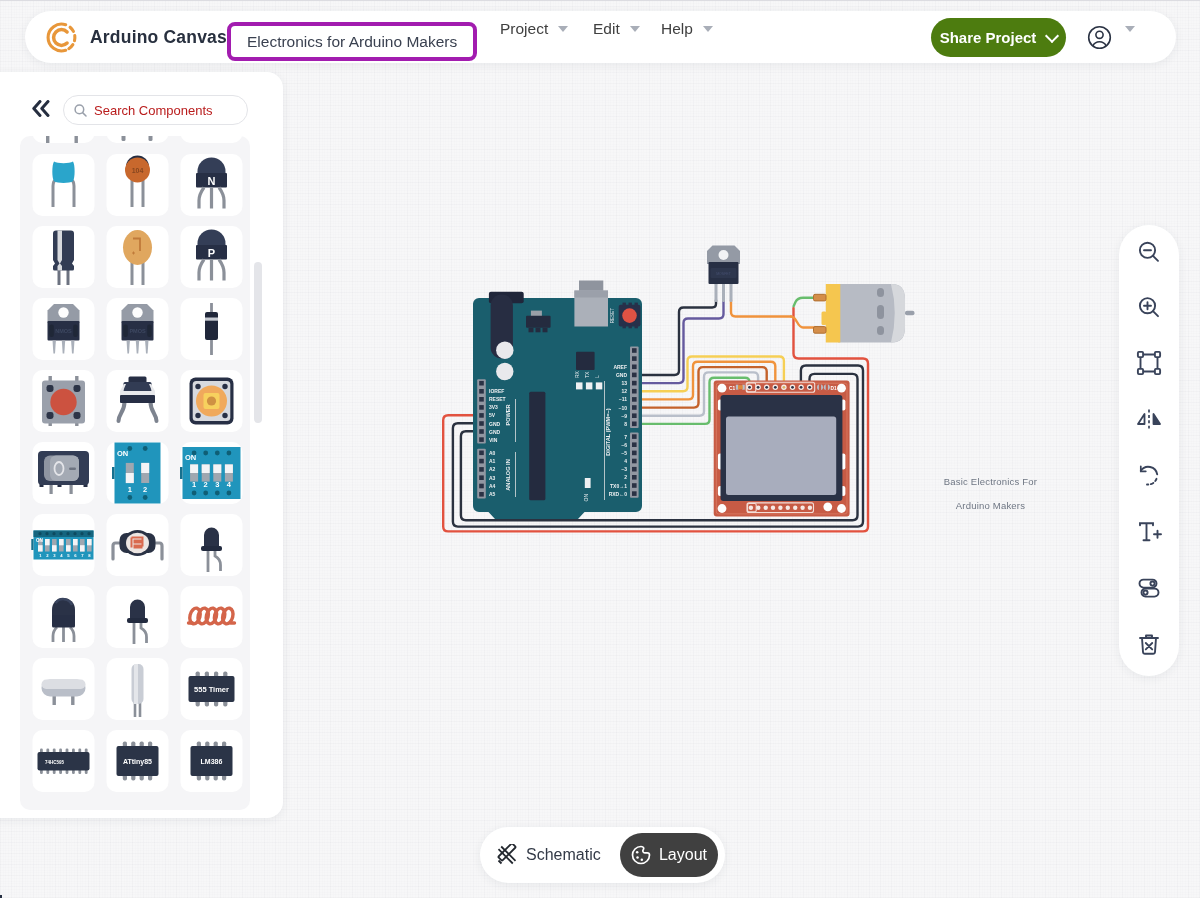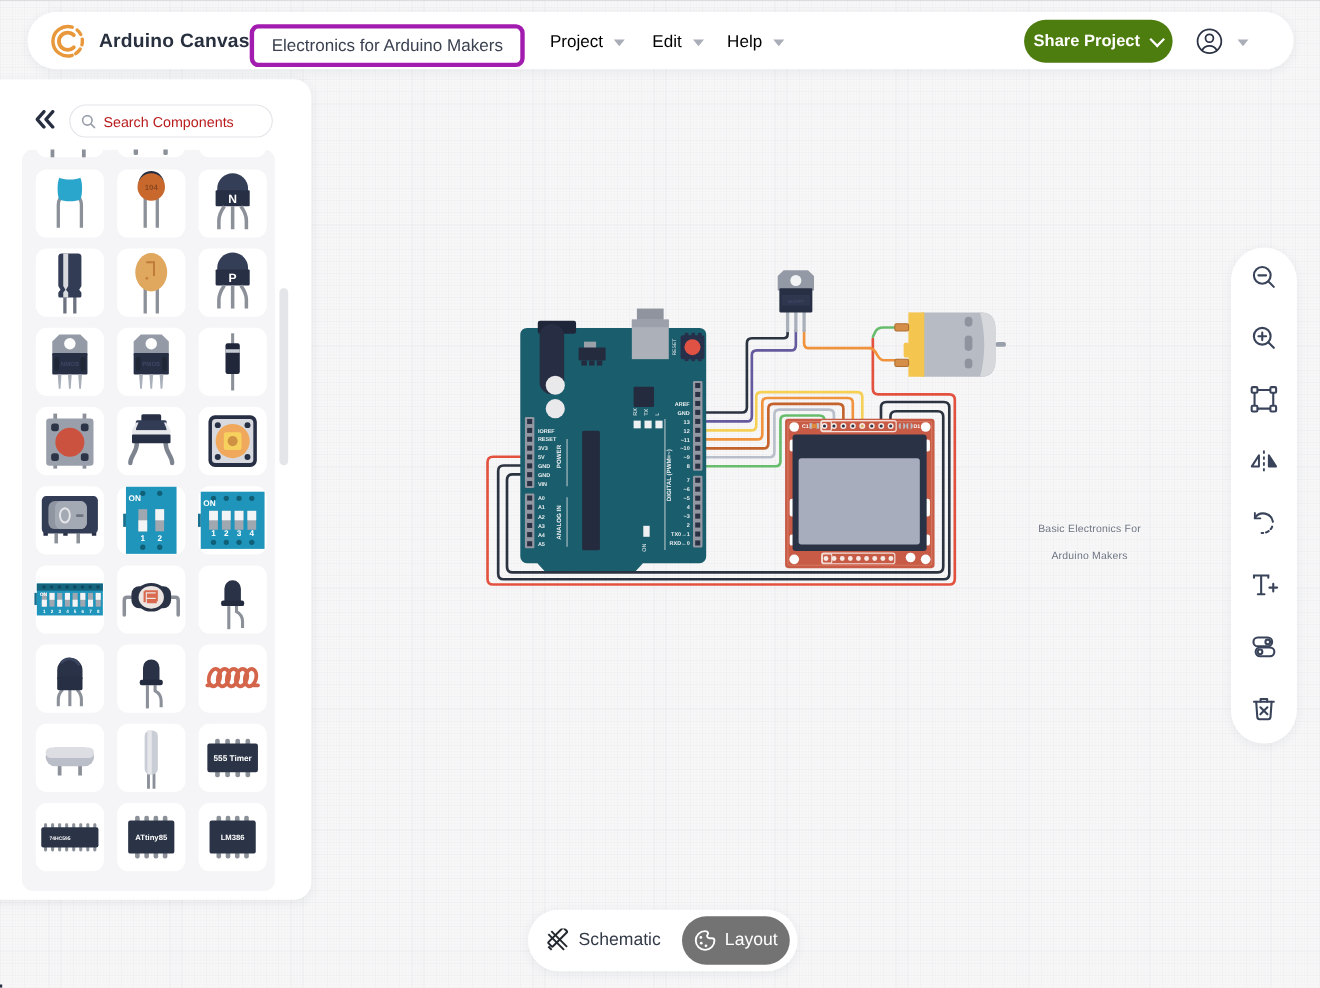--- a/index.html
+++ b/index.html
@@ -15,40 +15,40 @@
   .topline{position:absolute;left:0;top:0;width:1200px;height:1px;background:#dcdce1;}
   .panel{position:absolute;background:#fff;box-shadow:0 2px 10px rgba(40,50,70,.07);}
   
   .nav{left:25px;top:11px;width:1151px;height:52px;border-radius:26px;}
   .brand{position:absolute;left:65px;top:0;height:52px;display:flex;align-items:center;}
   .brandname{font-size:17.5px;font-weight:600;color:#28303f;letter-spacing:.2px;}
   .titlebox{position:absolute;left:202px;top:11px;height:31px;padding:0 16px;
     border:4px solid #a21caf;border-radius:8px;display:flex;align-items:center;
     font-size:15.5px;color:#3a4150;}
   .menu{position:absolute;top:0;height:36px;display:flex;align-items:center;
-    font-size:15.5px;color:#000000;margin-top:10px;}
+    font-size:15.5px;color:#404040;}
   .tri{display:inline-block;width:0;height:0;margin-left:10px;
     border-left:5px solid transparent;border-right:5px solid transparent;border-top:6px solid #a9aeb8;}
   .share{position:absolute;left:906px;top:7px;width:135px;height:39px;border-radius:20px;
     background:#4d7c0f;color:#fff;font-size:15px;font-weight:700;
     display:flex;align-items:center;justify-content:center;}
   .chevw{display:inline-block;width:8px;height:8px;margin-left:11px;position:relative;top:-2px;
     border-right:2px solid #fff;border-bottom:2px solid #fff;transform:rotate(45deg);}
   
   .side{left:-16px;top:72px;width:299px;height:746px;border-radius:16px;}
   .search{position:absolute;left:79px;top:23px;width:183px;height:28px;border:1.2px solid #e3e4e8;
     border-radius:15px;display:flex;align-items:center;color:#b91c1c;font-size:13px;}
   
   .tools{left:1119px;top:225px;width:60px;height:451px;border-radius:30px;}
   
   .toggle{left:480px;top:827px;width:245px;height:56px;border-radius:28px;}
   .schem{position:absolute;left:16px;top:0;height:56px;display:flex;align-items:center;
     font-size:16px;color:#333a47;}
   .layoutbtn{position:absolute;left:140px;top:6px;width:98px;height:44px;border-radius:22px;
-    background:#737373;color:#fff;font-size:16px;display:flex;align-items:center;justify-content:center;}
+    background:#404040;color:#fff;font-size:16px;display:flex;align-items:center;justify-content:center;}
   .corner{position:absolute;left:0;top:895px;width:2px;height:3px;background:#273043;}
   .antext{position:absolute;color:#6e7683;font-size:9.5px;letter-spacing:.2px;}
   svg{display:block;}
   .abs{position:absolute;}
 </style>
 </head>
 <body>
 <div class="gridbg"></div>
 <div class="topline"></div>
 

